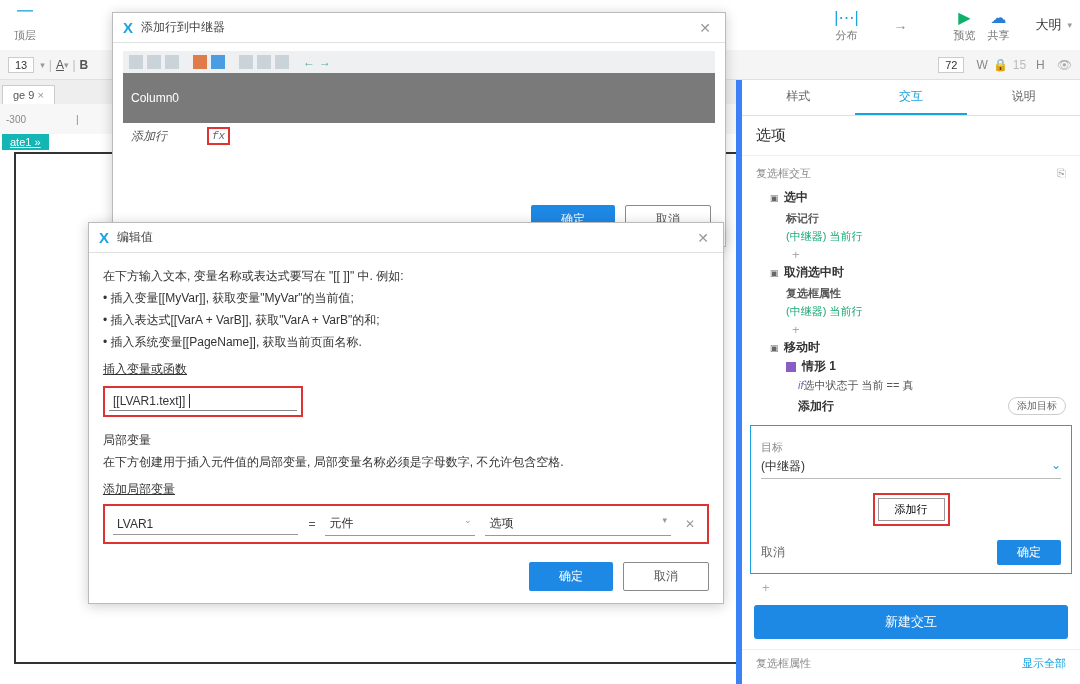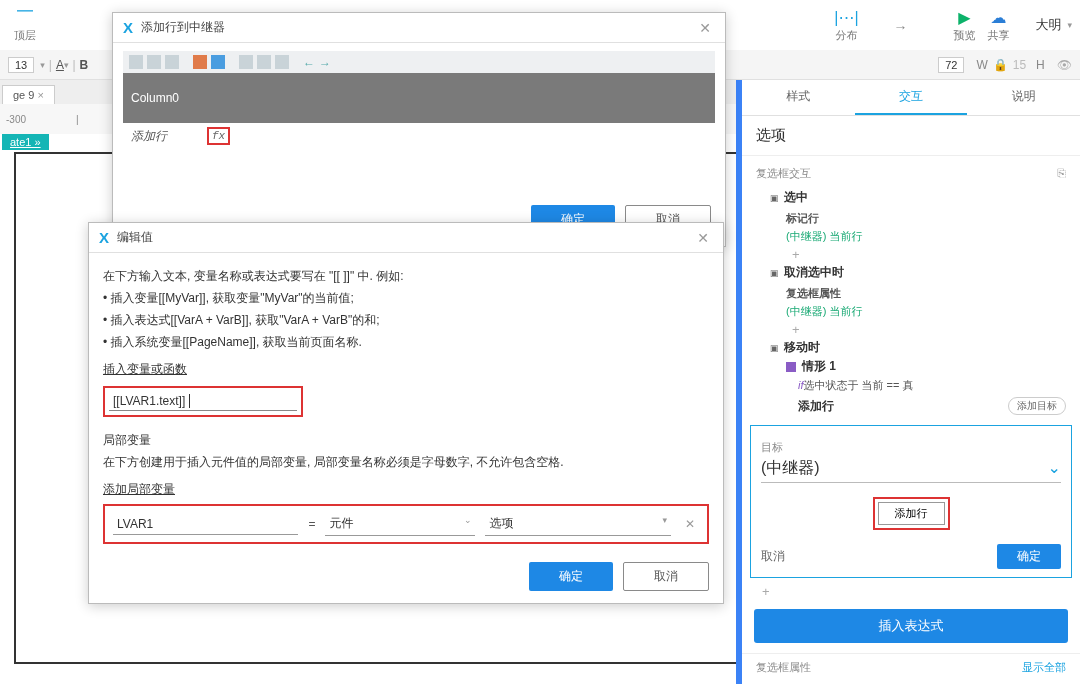--- a/index.html
+++ b/index.html
@@ -40,21 +40,21 @@
 .evt-sub .green { color: #19a974; }
 .plus { color: #aaa; font-size: 13px; margin-left: 36px; }
 .case-row { padding-left: 30px; display: flex; align-items: center; }
 .case-box { width: 10px; height: 10px; background: #8a5cc5; margin-right: 6px; }
 .case-if { color: #8a5cc5; font-style: italic; }
 .pill { border: 1px solid #ccc; border-radius: 10px; padding: 1px 8px; font-size: 10px; color: #666; }
 
 .action-box { margin: 6px 8px; border: 1px solid #1ba3e0; padding: 8px 10px; }
 .action-head { color: #999; font-size: 11px; margin-bottom: 6px; }
 .action-label { color: #888; font-size: 11px; margin-top: 6px; }
-.action-select { border-bottom: 1px solid #bbb; padding: 3px 0; display: flex; justify-content: space-between; color: #333; font-size: 16px; }
+.action-select { border-bottom: 1px solid #bbb; padding: 3px 0; display: flex; justify-content: space-between; color: #333; font-size: 12px; }
 .add-row-btn-wrap { display: flex; justify-content: center; margin: 14px 0; }
 .add-row-btn-wrap .red-outline { border: 2px solid #d33; padding: 3px; }
 .add-row-btn { border: 1px solid #999; padding: 3px 16px; background: #fff; font-size: 11px; }
 .action-foot { display: flex; justify-content: space-between; align-items: center; margin-top: 10px; }
 .btn-blue { background: #1e88e5; color: #fff; border: none; padding: 4px 20px; font-size: 12px; border-radius: 2px; cursor: pointer; }
 .btn-big-blue { background: #1e88e5; color: #fff; border: none; padding: 8px 0; font-size: 13px; margin: 10px 12px; width: calc(100% - 24px); border-radius: 3px; cursor: pointer; }
 .rp-foot { display: flex; justify-content: space-between; padding: 6px 14px; color: #888; font-size: 11px; }
 
 
 .dialog { position: absolute; background: #fff; border: 1px solid #bbb; box-shadow: 0 2px 12px rgba(0,0,0,.2); }
@@ -210,21 +210,21 @@
     <div class="add-row-btn-wrap">
       <span class="red-outline"><button class="add-row-btn">添加行</button></span>
     </div>
     <div class="action-foot">
       <span style="color:#666">取消</span>
       <button class="btn-blue">确定</button>
     </div>
   </div>
 
   <div class="plus" style="margin-left:20px">+</div>
-  <button class="btn-big-blue">插入表达式</button>
+  <button class="btn-big-blue">新建交互</button>
   <div style="border-top:1px solid #eee"></div>
   <div class="rp-foot">
     <span>复选框属性</span>
     <span style="color:#1ba3e0">显示全部</span>
   </div>
 </div>
 
 <div class="dialog d1">
   <div class="dlg-header">
     <span class="dlg-logo">X</span>

